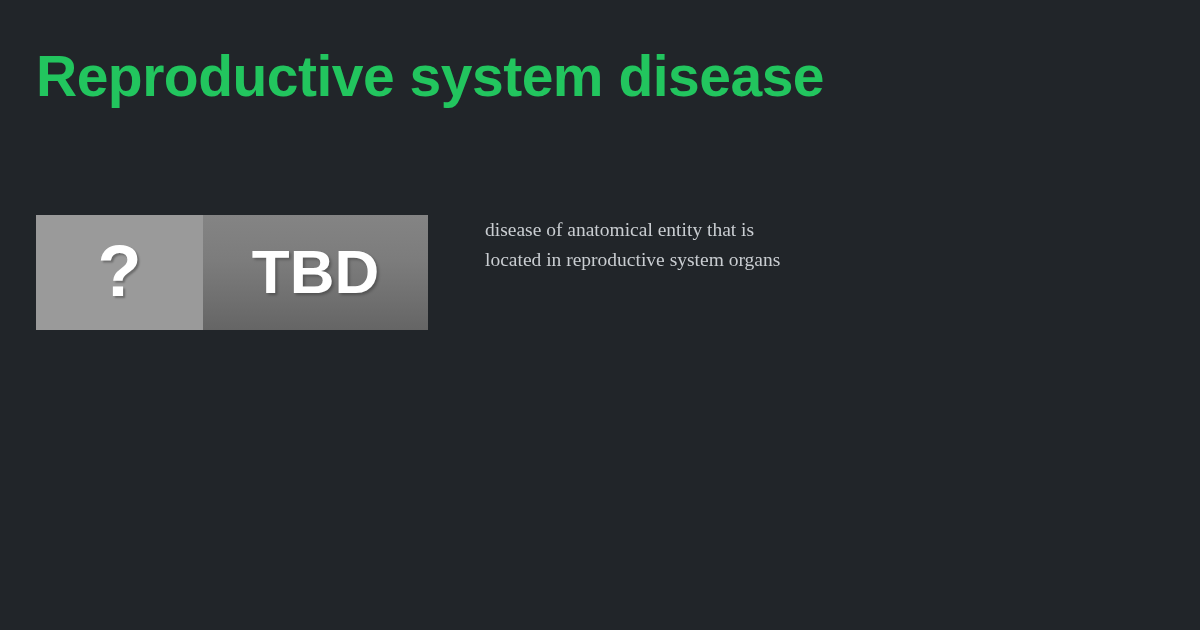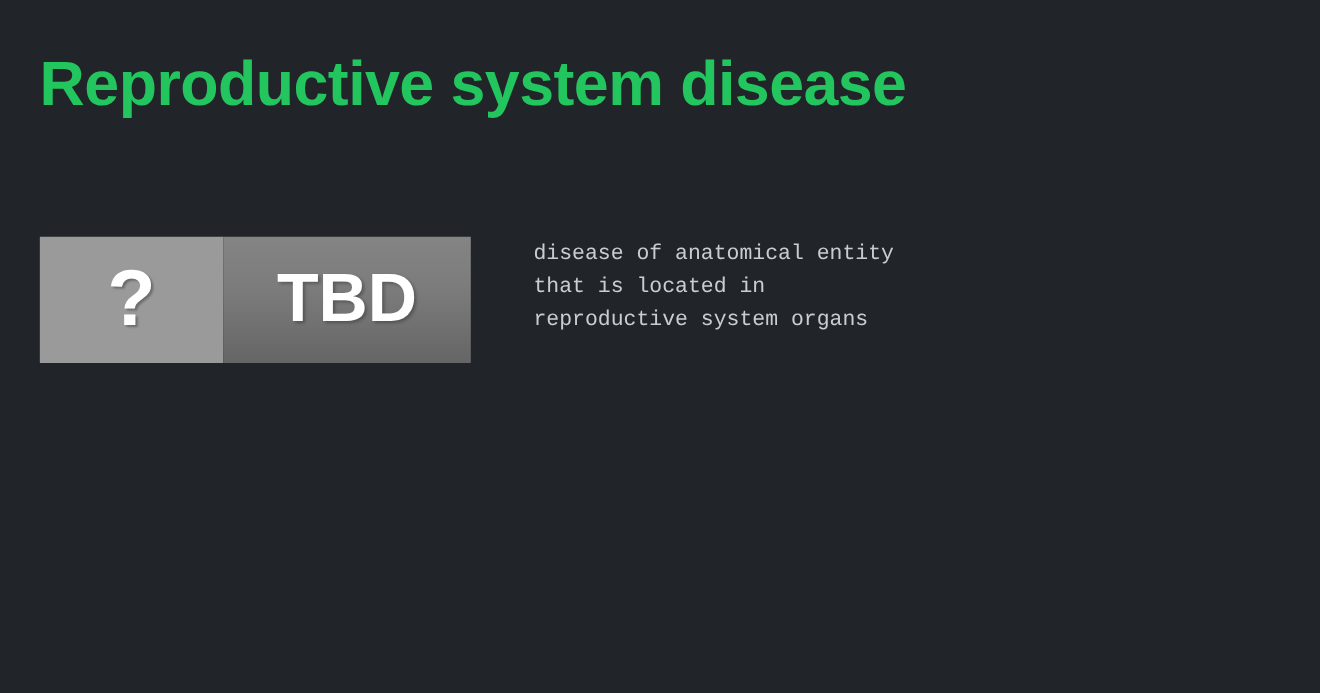--- a/index.html
+++ b/index.html
@@ -90,21 +90,21 @@
     text-shadow: 2px 2px 3px rgba(0,0,0,0.28);
     margin-top: -2px;
   }
 
   
   .description {
     margin: 0;
     margin-left: 29px;
     padding-top: 0px;
     width: 330px;
-    font-family: Liberation Mono, monospace;
+    font-family: Liberation Serif, serif;
     font-size: 19.5px;
     line-height: 30px;
     font-weight: 400;
     color: #c9cdd1;
   }
 </style>
 </head>
 <body>
 
 <div class="card">

